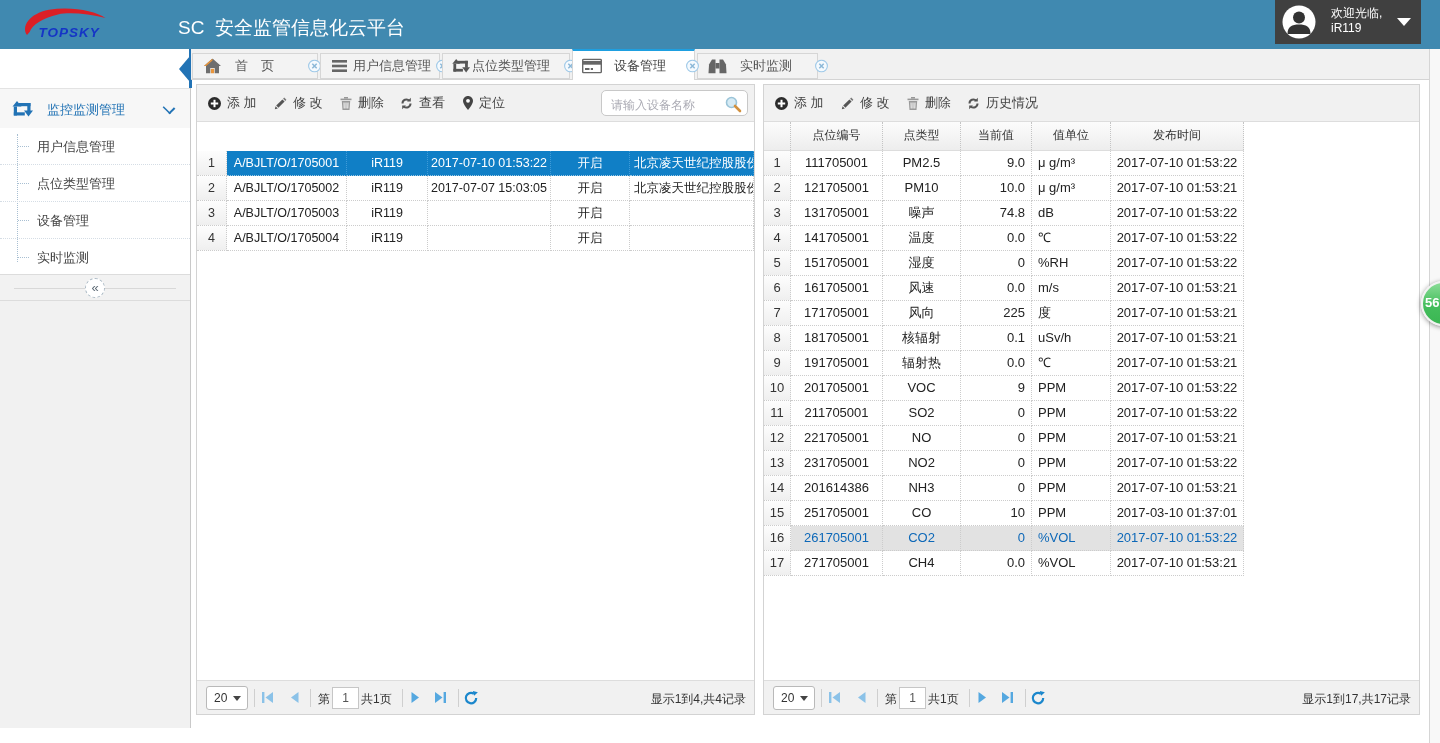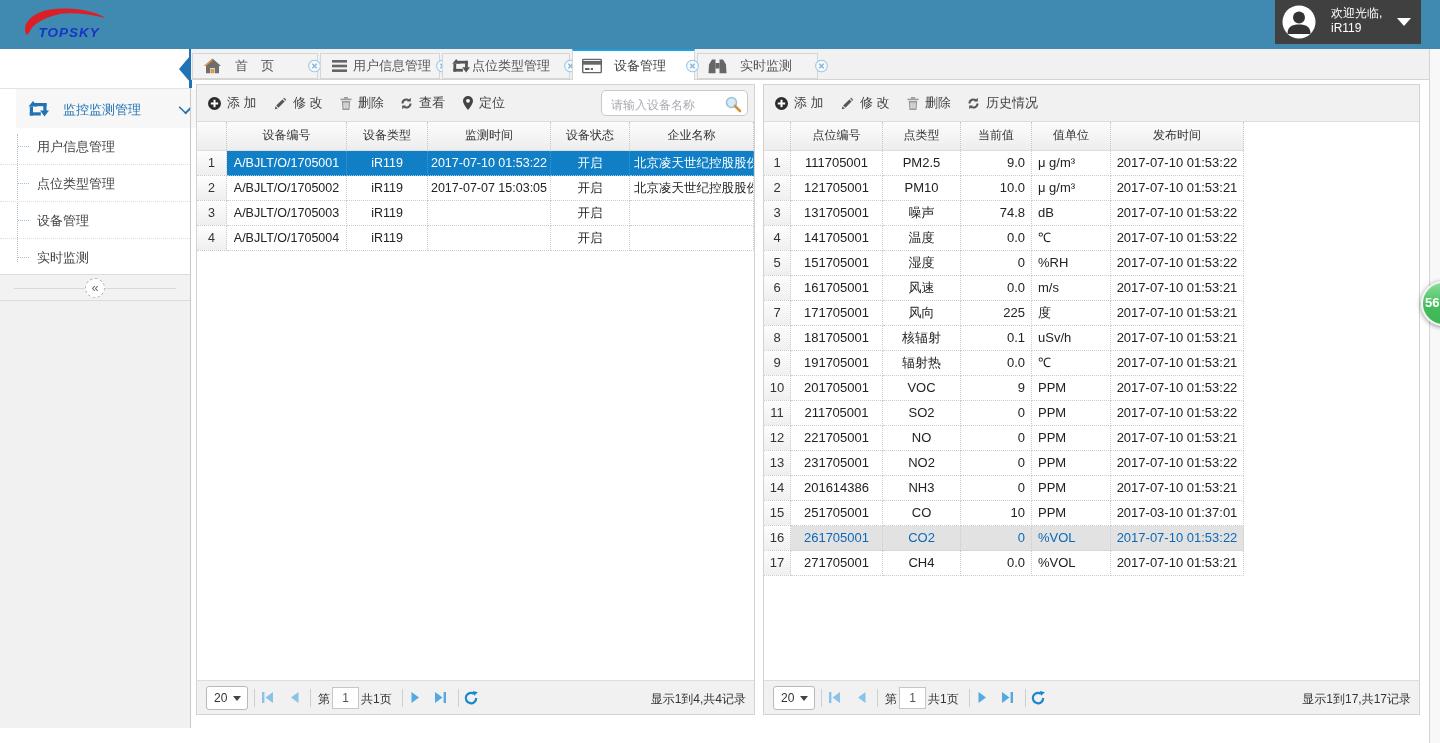--- a/index.html
+++ b/index.html
@@ -12,21 +12,21 @@
 #title { position:absolute; left:178px; top:15px; color:#fff; font-size:19px; }
 #userbox { position:absolute; left:1275px; top:0; width:146px; height:44px; background:#404040; }
 #userbox .uname { position:absolute; left:56px; top:6px; color:#fff; font-size:12px; line-height:15px; }
 
 
 #sidebar { position:absolute; left:0; top:49px; width:190px; height:694px; background:#fff; }
 #sb-border { position:absolute; left:190px; top:49px; width:1px; height:679px; background:#C9C9C9; }
 .sb-item1 { position:absolute; left:0; top:0; width:190px; height:39px; background:#fff; }
 .sb-item1 .txt { position:absolute; left:47px; top:12px; font-size:13px; font-weight:bold; color:#2273B5; }
 .sb-sep1 { position:absolute; left:0; top:39px; width:190px; height:1px; background:#E3E3E3; }
-.sb-item2 { position:absolute; left:16px; top:40px; width:190px; height:39px; background:#F7F7F7; }
+.sb-item2 { position:absolute; left:0; top:40px; width:190px; height:39px; background:#F7F7F7; }
 .sb-item2 .txt { position:absolute; left:47px; top:12px; font-size:13px; color:#2273B5; }
 .sb-item2 .chev { position:absolute; left:164px; top:14px; width:10px; height:10px; border-right:2px solid #2273B5; border-bottom:2px solid #2273B5; transform:rotate(45deg) scale(1,0.8); }
 #submenu { position:absolute; left:0; top:79px; width:190px; height:146px; background:#fff; }
 #submenu .guide { position:absolute; left:17px; top:6px; width:1px; height:128px; border-left:1px dotted #A8BFD2; }
 .smi { position:absolute; left:0; width:190px; height:36px; }
 .smi .tick { position:absolute; left:18px; top:18px; width:11px; height:1px; border-top:1px dotted #A8BFD2; }
 .smi .t { position:absolute; left:37px; top:10px; font-size:13px; color:#444; }
 .smi-sep { position:absolute; left:0; width:190px; height:1px; border-top:1px dotted #D5DDE5; }
 #collapse { position:absolute; left:0; top:225px; width:190px; height:27px; background:#F2F2F2; border-top:1px solid #DCDCDC; border-bottom:1px solid #DCDCDC; }
 #collapse .line { position:absolute; left:14px; top:13px; width:162px; height:1px; background:#D8D8D8; }
@@ -81,20 +81,21 @@
 </style>
 </head>
 <body>
 <div id="page">
 
   <div id="header">
     <svg class="abs" style="left:18px;top:6px" width="110" height="38" viewBox="0 0 110 38">
       <path d="M 9 29 C 3 21 11 7.5 31 3.8 C 53 0.2 77 4.8 87.5 12 C 71 8 52 6 40 8.4 C 24.5 11.8 14 19 11.8 25.8 Z" fill="#DB1F26"></path>
       <text x="20.5" y="30.5" font-family="Liberation Sans, sans-serif" font-size="13.5" font-weight="bold" font-style="italic" fill="#1535C6" letter-spacing="1">TOPSKY</text>
     </svg>
+    <div id="title">SC&nbsp; 安全监管信息化云平台</div>
     <div id="userbox">
       <svg class="abs" style="left:7px;top:5px" width="34" height="34" viewBox="0 0 34 34">
         <circle cx="17" cy="17" r="16.5" fill="#fff"></circle>
         <circle cx="17" cy="12.5" r="6" fill="#333"></circle>
         <path d="M 5.5 29 C 5.5 21.5 10 19.5 17 19.5 C 24 19.5 28.5 21.5 28.5 29 Z" fill="#333"></path>
       </svg>
       <div class="uname">欢迎光临,<br>iR119</div>
     </div>
     <div class="abs" style="left:1397px;top:18px;width:0;height:0;border-left:7px solid transparent;border-right:7px solid transparent;border-top:8px solid #fff;"></div>
   </div>
@@ -257,28 +258,20 @@
           <span>定位</span>
         </div>
         <div class="searchbox" style="left:404px">
           <div class="ph">请输入设备名称</div>
           <svg width="18" height="18" viewBox="0 0 18 18">
             <circle cx="7.5" cy="7.5" r="5" fill="#D6EBF5" stroke="#9BC4D8" stroke-width="1.6"></circle>
             <path d="M 11 11 L 16 16" stroke="#D2913F" stroke-width="2.6" stroke-linecap="round"></path>
           </svg>
         </div>
       </div>
-    <div class="ghead" id="gheadL" style="width:557px">
-        <div class="hc" style="width:30px"></div>
-        <div class="hc" style="width:120px">设备编号</div>
-        <div class="hc" style="width:81px">设备类型</div>
-        <div class="hc" style="width:123px">监测时间</div>
-        <div class="hc" style="width:79px">设备状态</div>
-        <div class="hc" style="width:124px">企业名称</div>
-      </div>
     <div id="gridL">
         <div class="grow sel" style="top:66px;width:557px">
           <div class="c rn" style="width:30px">1</div>
           <div class="c" style="width:120px">A/BJLT/O/1705001</div>
           <div class="c" style="width:81px">iR119</div>
           <div class="c" style="width:123px">2017-07-10 01:53:22</div>
           <div class="c" style="width:79px">开启</div>
           <div class="c cl" style="width:124px">北京凌天世纪控股股份有限公司</div>
         </div>
         <div class="grow " style="top:91px;width:557px">

